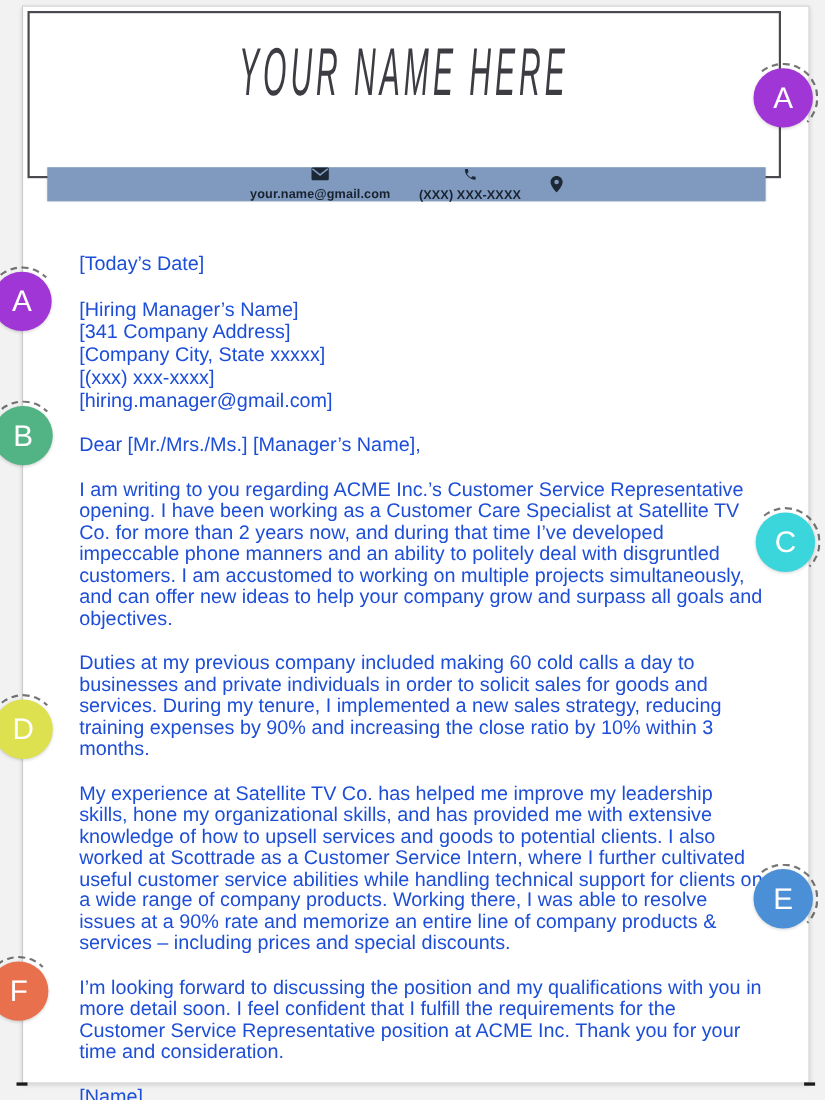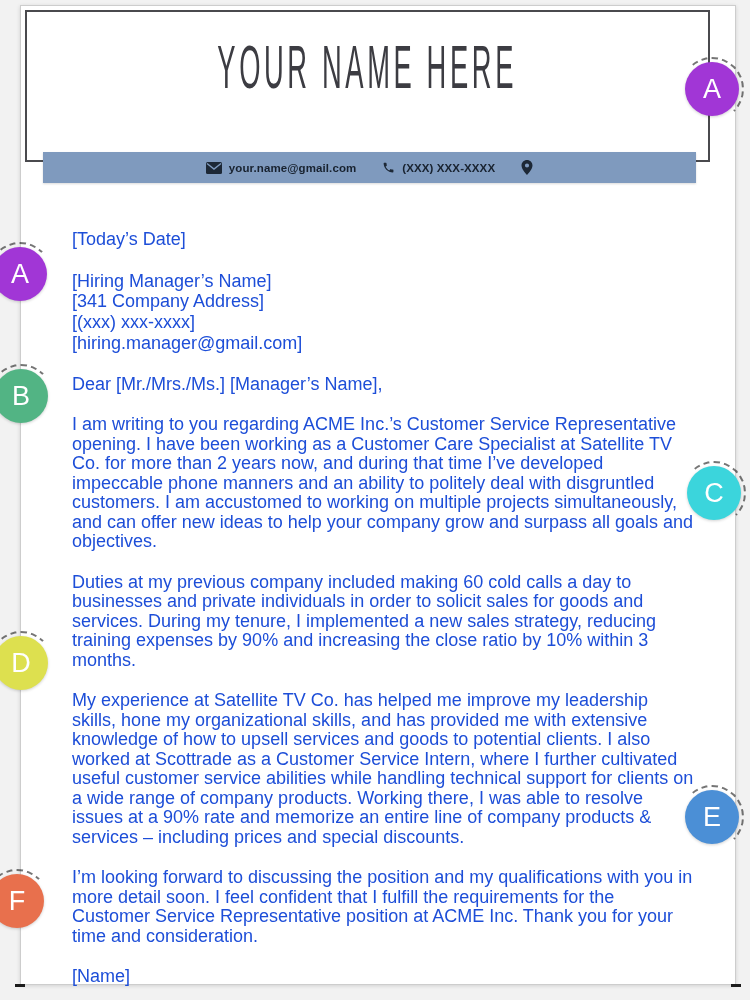--- a/index.html
+++ b/index.html
@@ -29,31 +29,32 @@
     border:2px solid #4a4a4e;
     background:#fff;
   }
   .name-title {
     position:absolute; left:0; right:0; top:34px;
     text-align:center;
     color:#3c3c42;
     font-size:38px; font-weight:400;
     letter-spacing:5px;
     white-space:nowrap;
+    font-style:italic;
   }
   .name-title span { display:inline-block; transform:scale(.72,1.62); transform-origin:center; }
 
   .contact-bar {
     position:absolute; left:22px; top:146px; width:653px; height:31px;
     background:#7f9abe;
     display:flex; align-items:center; justify-content:center; gap:26px;
     z-index:3;
     box-shadow:0 1px 2px rgba(0,0,0,.15);
   }
-  .contact-item { display:flex; align-items:center; gap:7px; }
+  .contact-item { display:flex; align-items:center; gap:7px;flex-direction:column; }
   .contact-item svg { display:block; }
   .contact-text {
     font-size:11.5px; font-weight:700; color:#18222f; letter-spacing:.1px;
     white-space:nowrap;
   }
 
   
   .letter {
     position:absolute; left:51px; top:224px; width:622px;
     font-size:18px; color:#1d4ed8; line-height:19.5px;
@@ -127,20 +128,21 @@
         </span>
       </div>
     </div>
 
     <div class="letter">
       <div class="block">[Today’s Date]</div>
 
       <div class="block recipient-block">
         <div>[Hiring Manager’s Name]</div>
         <div>[341 Company Address]</div>
+        <div>[Company City, State xxxxx]</div>
         <div>[(xxx) xxx-xxxx]</div>
         <div>[hiring.manager@gmail.com]</div>
       </div>
 
       <div class="block">Dear [Mr./Mrs./Ms.] [Manager’s Name],</div>
 
       <p class="block">I am writing to you regarding ACME Inc.’s Customer Service Representative opening. I have been working as a Customer Care Specialist at Satellite TV Co. for more than 2 years now, and during that time I’ve developed impeccable phone manners and an ability to politely deal with disgruntled customers. I am accustomed to working on multiple projects simultaneously, and can offer new ideas to help your company grow and surpass all goals and objectives.</p>
       <p class="block">Duties at my previous company included making 60 cold calls a day to businesses and private individuals in order to solicit sales for goods and services. During my tenure, I implemented a new sales strategy, reducing training expenses by 90% and increasing the close ratio by 10% within 3 months.</p>
       <p class="block">My experience at Satellite TV Co. has helped me improve my leadership skills, hone my organizational skills, and has provided me with extensive knowledge of how to upsell services and goods to potential clients. I also worked at Scottrade as a Customer Service Intern, where I further cultivated useful customer service abilities while handling technical support for clients on a wide range of company products. Working there, I was able to resolve issues at a 90% rate and memorize an entire line of company products &amp; services – including prices and special discounts.</p>
       <p class="block">I’m looking forward to discussing the position and my qualifications with you in more detail soon. I feel confident that I fulfill the requirements for the Customer Service Representative position at ACME Inc. Thank you for your time and consideration.</p>

